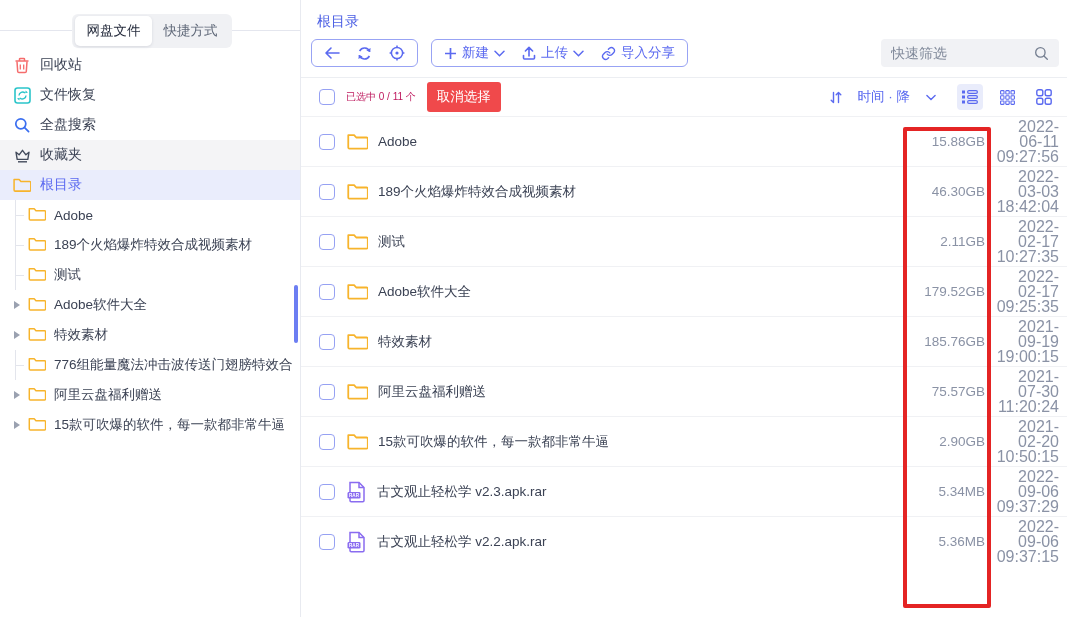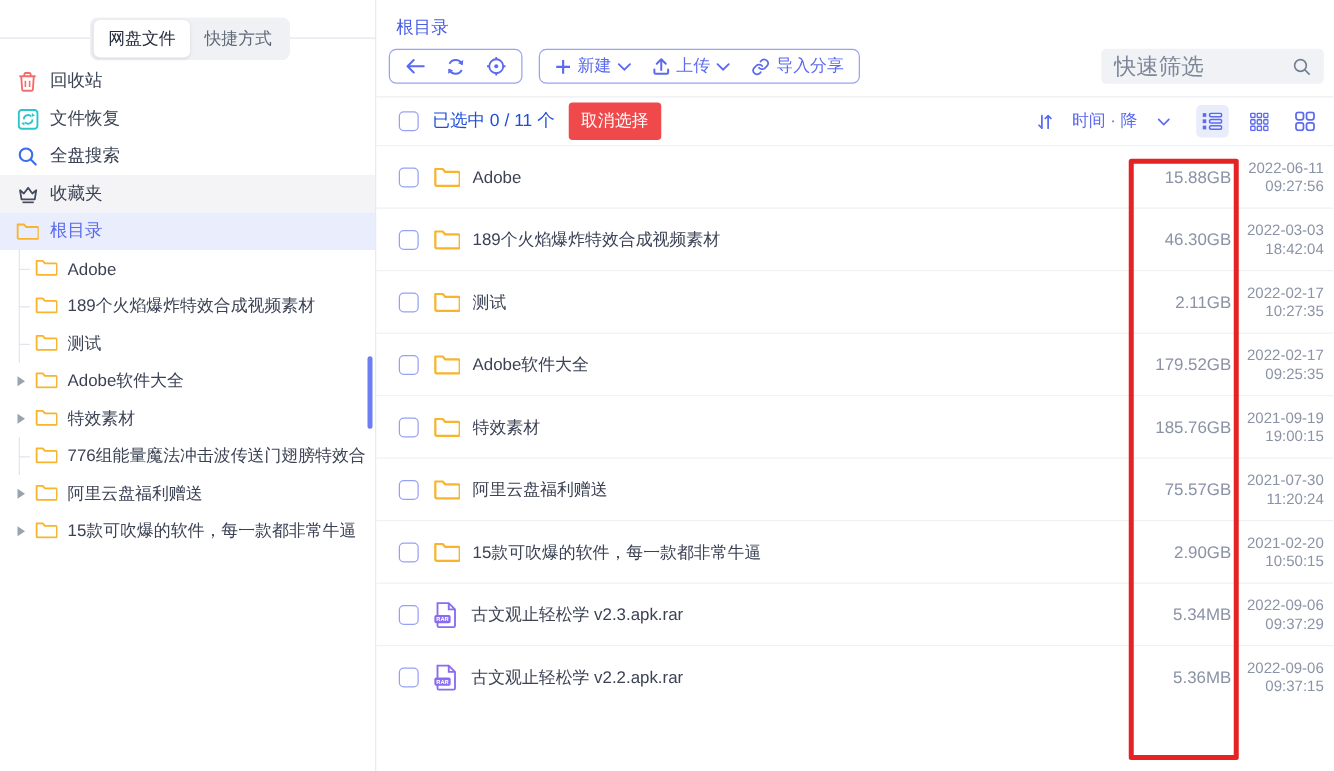--- a/index.html
+++ b/index.html
@@ -28,39 +28,39 @@
   .tree-label { white-space:nowrap; overflow:hidden; }
   .scroll-thumb { position:absolute; right:2px; top:285px; width:4px; height:58px; background:#6c7ef2; border-radius:2px; }
   
   .main { position:absolute; left:301px; top:0; width:766px; height:617px; display:flex; flex-direction:column; }
   .main-header { padding:13px 16px 6px; font-size:14px; color:#4a5ee4; }
   .toolbar-row { display:flex; align-items:flex-start; justify-content:space-between; padding:2px 8px 0 10px; }
   .toolbar-groups { display:flex; gap:13px; }
   .btn-group { display:flex; align-items:center; height:28px; border:1px solid #98a3f4; border-radius:6px; padding:0 12px; gap:17px; }
   .tb-btn { display:flex; align-items:center; gap:5px; font-size:13.5px; color:#5b6af0; cursor:pointer; white-space:nowrap; }
   .search-box { width:178px; height:28px; background:#f1f2f5; border-radius:4px; display:flex; align-items:center; padding:0 10px; }
-  .search-input { border:none; background:transparent; outline:none; flex:1; font-size:18px; color:#be185d; width:100%; font-family:inherit; }
+  .search-input { border:none; background:transparent; outline:none; flex:1; font-size:14px; color:#be185d; width:100%; font-family:inherit; }
   .search-input::placeholder { color:#7e8798; }
   .toolbar-divider { height:1px; background:#eceef2; margin-top:10px; }
   .selection-row { display:flex; align-items:center; justify-content:space-between; height:38px; padding:0 10px 0 18px; }
   .sel-left { display:flex; align-items:center; gap:11px; }
-  .sel-label { font-size:14px; color:#1d4ed8; }
+  .sel-label { font-size:10px; color:#be185d; }
   .cancel-btn { background:#f0494b; color:#fff; font-size:13.5px; border:none; border-radius:3px; padding:6px 10px; cursor:pointer; font-family:inherit; }
   .sel-right { display:flex; align-items:center; gap:11px; }
   .sort-ctl { display:flex; align-items:center; gap:16px; color:#5b6af0; font-size:13.5px; cursor:pointer; margin-right:10px; }
   .view-btn { width:26px; height:26px; display:flex; align-items:center; justify-content:center; border-radius:4px; cursor:pointer; }
   .view-btn.active { background:#e9ecfb; }
   .checkbox { width:16px; height:16px; border:1.5px solid #96a1f3; border-radius:4px; background:#fff; flex-shrink:0; cursor:pointer; }
   
   .file-list { flex:1; overflow:hidden; }
   .file-row { height:50px; display:flex; align-items:center; padding:0 8px 0 18px; border-top:1px solid #f0f1f4; }
   .file-icon { margin-left:12px; display:flex; align-items:center; flex-shrink:0; }
   .file-name { margin-left:10px; font-size:13.5px; color:#3b4254; flex:1; white-space:nowrap; overflow:hidden; }
   .file-size { width:95px; text-align:right; font-size:13.5px; color:#8a92a5; flex-shrink:0; }
-  .file-date { width:64px; margin-left:10px; text-align:right; font-size:12px; color:#8a92a5; line-height:15px; flex-shrink:0; }
+  .file-date { width:64px; margin-left:10px; text-align:right; font-size:16px; color:#8a92a5; line-height:15px; flex-shrink:0; }
   .red-box { position:absolute; left:903px; top:127px; width:88px; height:481px; border:4px solid #e42424; border-radius:2px; z-index:10; pointer-events:none; }
 </style>
 </head>
 <body>
 
 <div class="app">
 
   <div class="sidebar">
     <div class="sidebar-topline"></div>
 

